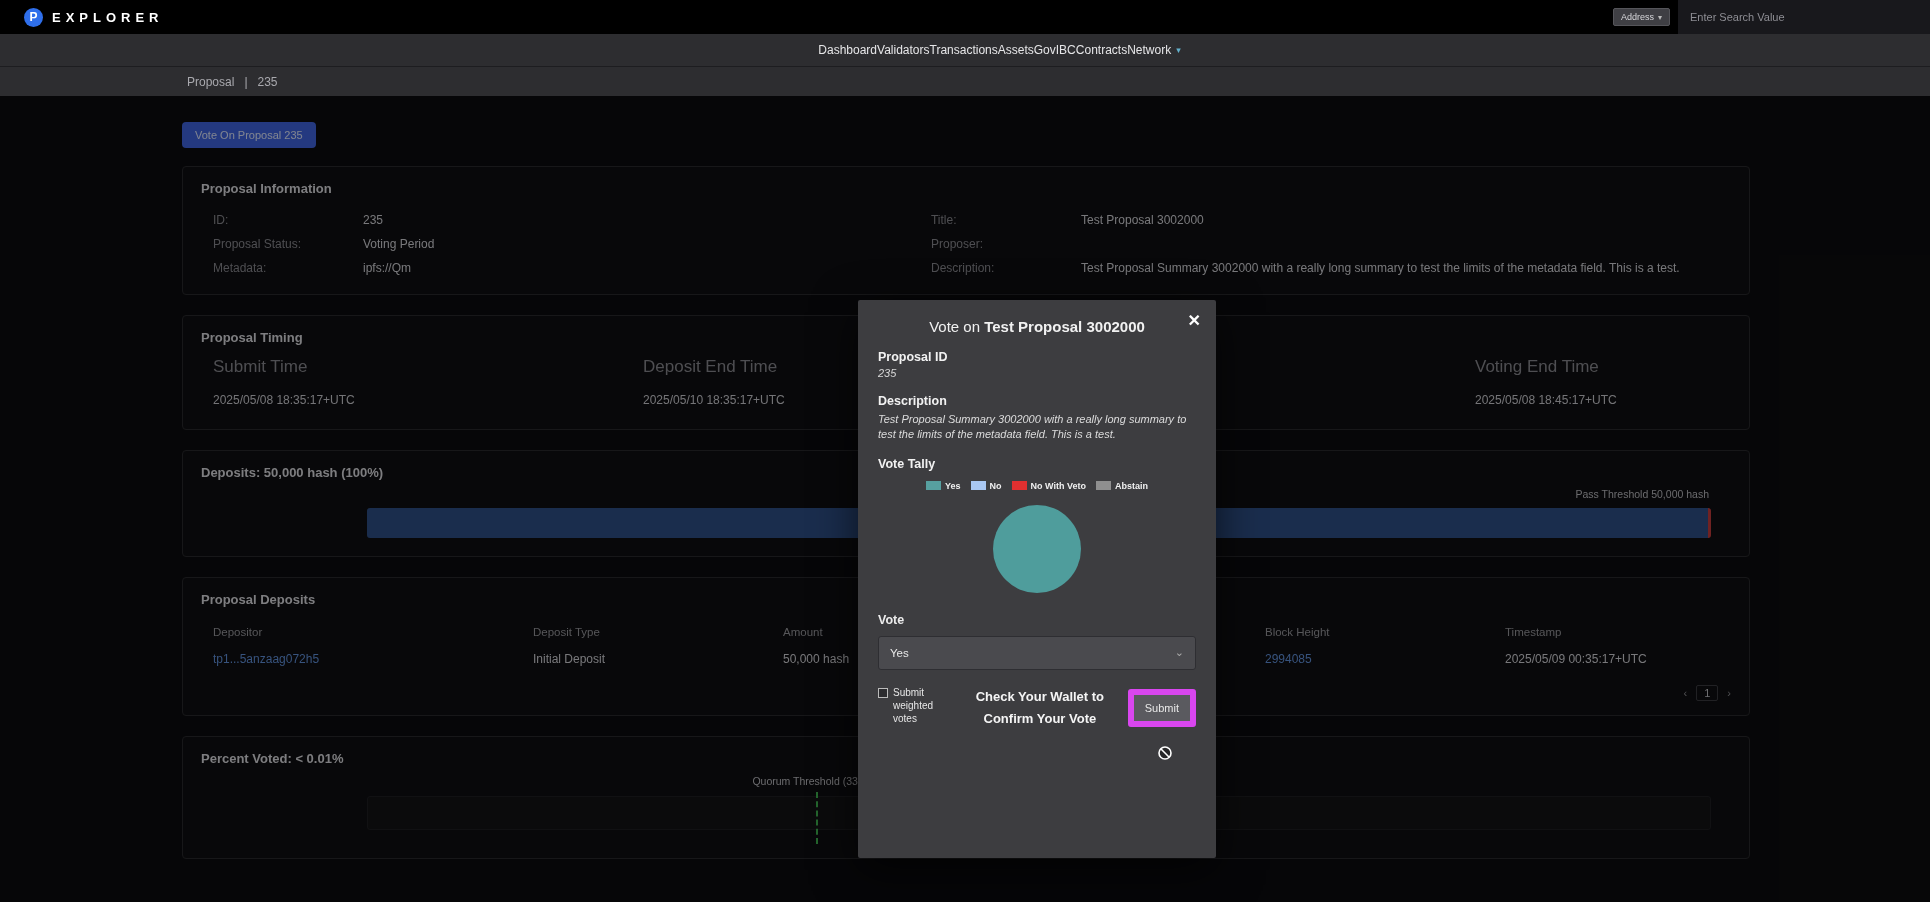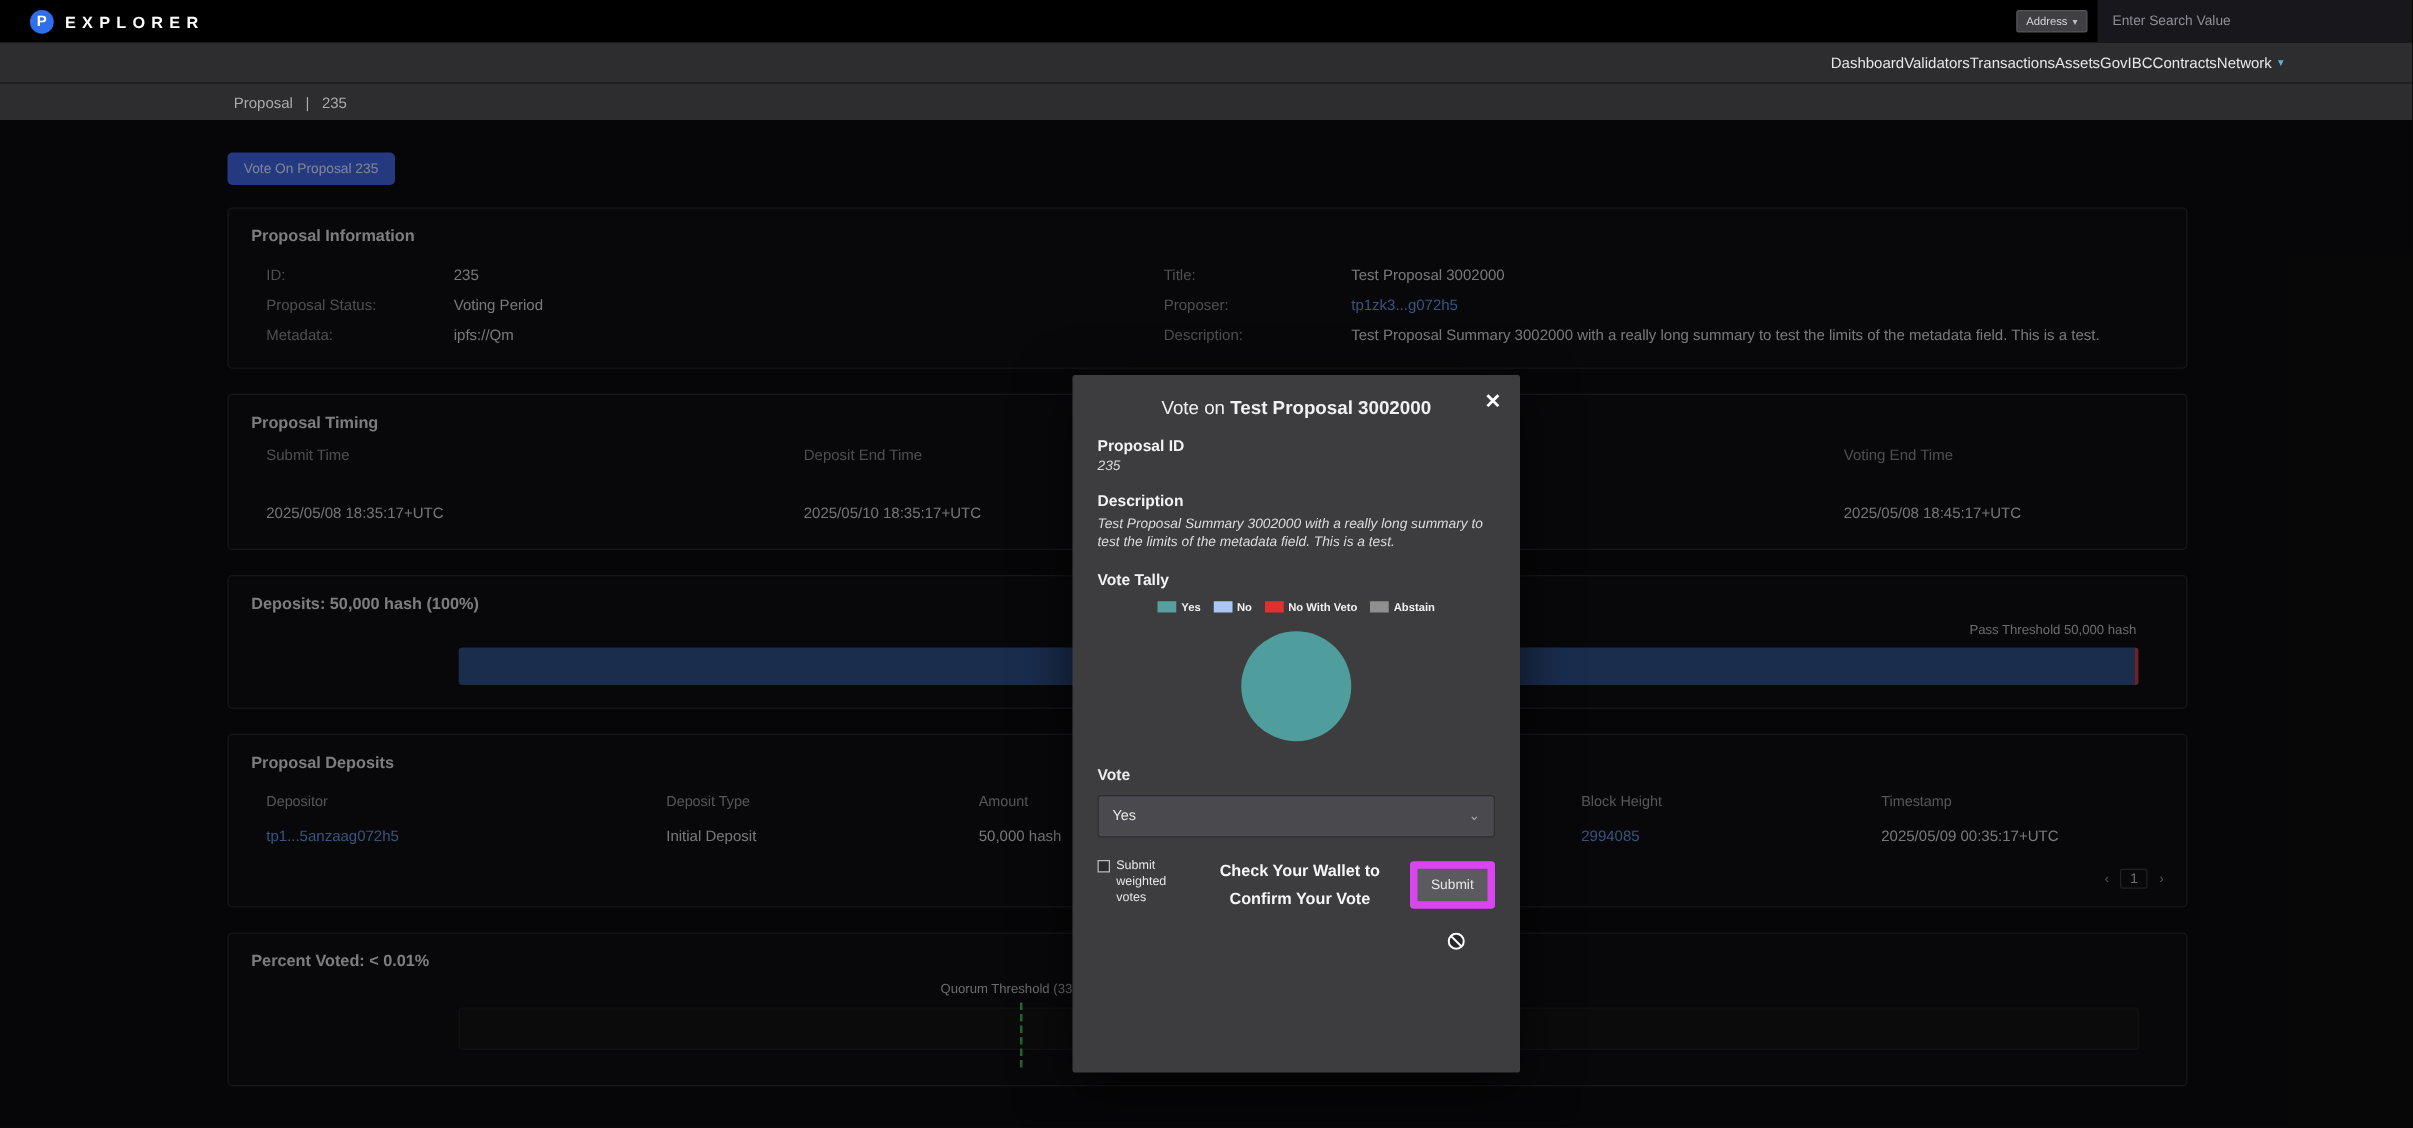--- a/index.html
+++ b/index.html
@@ -11,21 +11,21 @@
   .logo { display:flex; align-items:center; gap:9px; cursor:pointer; }
   .logo-circle { width:19px; height:19px; border-radius:50%; background:#2f6feb; color:#fff; font-size:12px; font-weight:bold; display:flex; align-items:center; justify-content:center; }
   .logo-text { color:#fff; font-weight:700; letter-spacing:5px; font-size:13px; }
   .topbar-right { display:flex; align-items:center; height:100%; }
   .address-btn { background:#3f3f44; border:1px solid #55555a; color:#d6d6da; font-size:9px; padding:3px 7px; border-radius:2px; display:flex; align-items:center; gap:4px; margin-right:8px; cursor:pointer; }
   .address-caret { font-size:8px; color:#bbb; }
   .search-input { width:252px; height:34px; background:#18181c; border:none; outline:none; color:#c5c5ca; font-size:11px; padding:0 12px; }
   .search-input::placeholder { color:#8e8e94; }
 
   
-  .navbar { height:32px; background:#2d2d30; display:flex; align-items:center; justify-content:flex-end; padding:0 103px 0 172px; }
+  .navbar { height:32px; background:#2d2d30; display:flex; align-items:center; justify-content:center; padding:0 103px 0 172px; }
   .nav-item { color:#e6e6e8; font-size:12px; cursor:pointer; display:flex; align-items:center; gap:5px; }
   .nav-caret { color:#63b0cc; font-size:9px; }
 
   .breadcrumb { height:30px; background:#2d2d30; border-top:1px solid #1d1d20; display:flex; align-items:center; padding-left:187px; gap:10px; color:#a9a9ae; font-size:12px; }
   .breadcrumb .bc-link { cursor:pointer; }
 
   
   .main { padding:26px 180px 0 182px; position:relative;border-radius:31px; }
   .vote-btn { background:#3e63dd; color:#dde4f8; font-size:11px; padding:7px 13px; border-radius:4px; border:none; margin-bottom:18px; cursor:pointer; display:inline-block; }
 
@@ -33,21 +33,21 @@
   .card-title { font-size:13px; font-weight:700; color:#d8d8dc; margin-bottom:12px; }
   .card-inner { padding-left:12px; }
 
   .info-cols { display:grid; grid-template-columns:1fr 1.18fr; column-gap:40px; }
   .kv-row { display:grid; grid-template-columns:150px 1fr; padding:5px 0; font-size:12px; }
   .kv-label { color:#87878d; }
   .kv-value { color:#cfcfd4; }
   .link { color:#5f8fd9; cursor:pointer; }
 
   .timing-cols { display:grid; grid-template-columns:430px 832px 1fr; }
-  .t-label { color:#87878d; font-size:12px; margin-bottom:32px; }
+  .t-label { color:#87878d; font-size:17px; margin-bottom:16px; }
   .t-value { color:#c9c9ce; font-size:12px; margin-bottom:8px; }
 
   .pass-threshold { text-align:right; color:#b9b9be; font-size:10.5px; margin:-4px 22px 8px 0; }
   .bar-track { margin:0 20px 4px 166px; height:30px; background:#17171a; border-radius:3px; position:relative; }
   .bar-fill { height:100%; background:#2e4f86; border-radius:3px; border-right:3px solid #c23b3b; }
 
   .dep-row { display:grid; grid-template-columns:320px 250px 482px 240px 1fr; font-size:12px; padding:7px 0 7px 12px; }
   .dep-head { color:#95959a; font-size:11.5px; }
   .dep-val { color:#cfcfd4; }
   .pager { display:flex; justify-content:flex-end; align-items:center; gap:9px; color:#8a8a8f; font-size:11px; margin-top:12px; }
@@ -157,21 +157,20 @@
               <span class="kv-value">ipfs://Qm</span>
             </div>
         </div>
         <div>
           <div class="kv-row">
               <span class="kv-label">Title:</span>
               <span class="kv-value">Test Proposal 3002000</span>
             </div>
           <div class="kv-row">
               <span class="kv-label">Proposer:</span>
-              <span class="kv-value link">tp1zk3...g072h5</span>
             </div>
           <div class="kv-row">
               <span class="kv-label">Description:</span>
               <span class="kv-value">Test Proposal Summary 3002000 with a really long summary to test the limits of the metadata field. This is a test.</span>
             </div>
         </div>
       </div>
     </div>
 
     

